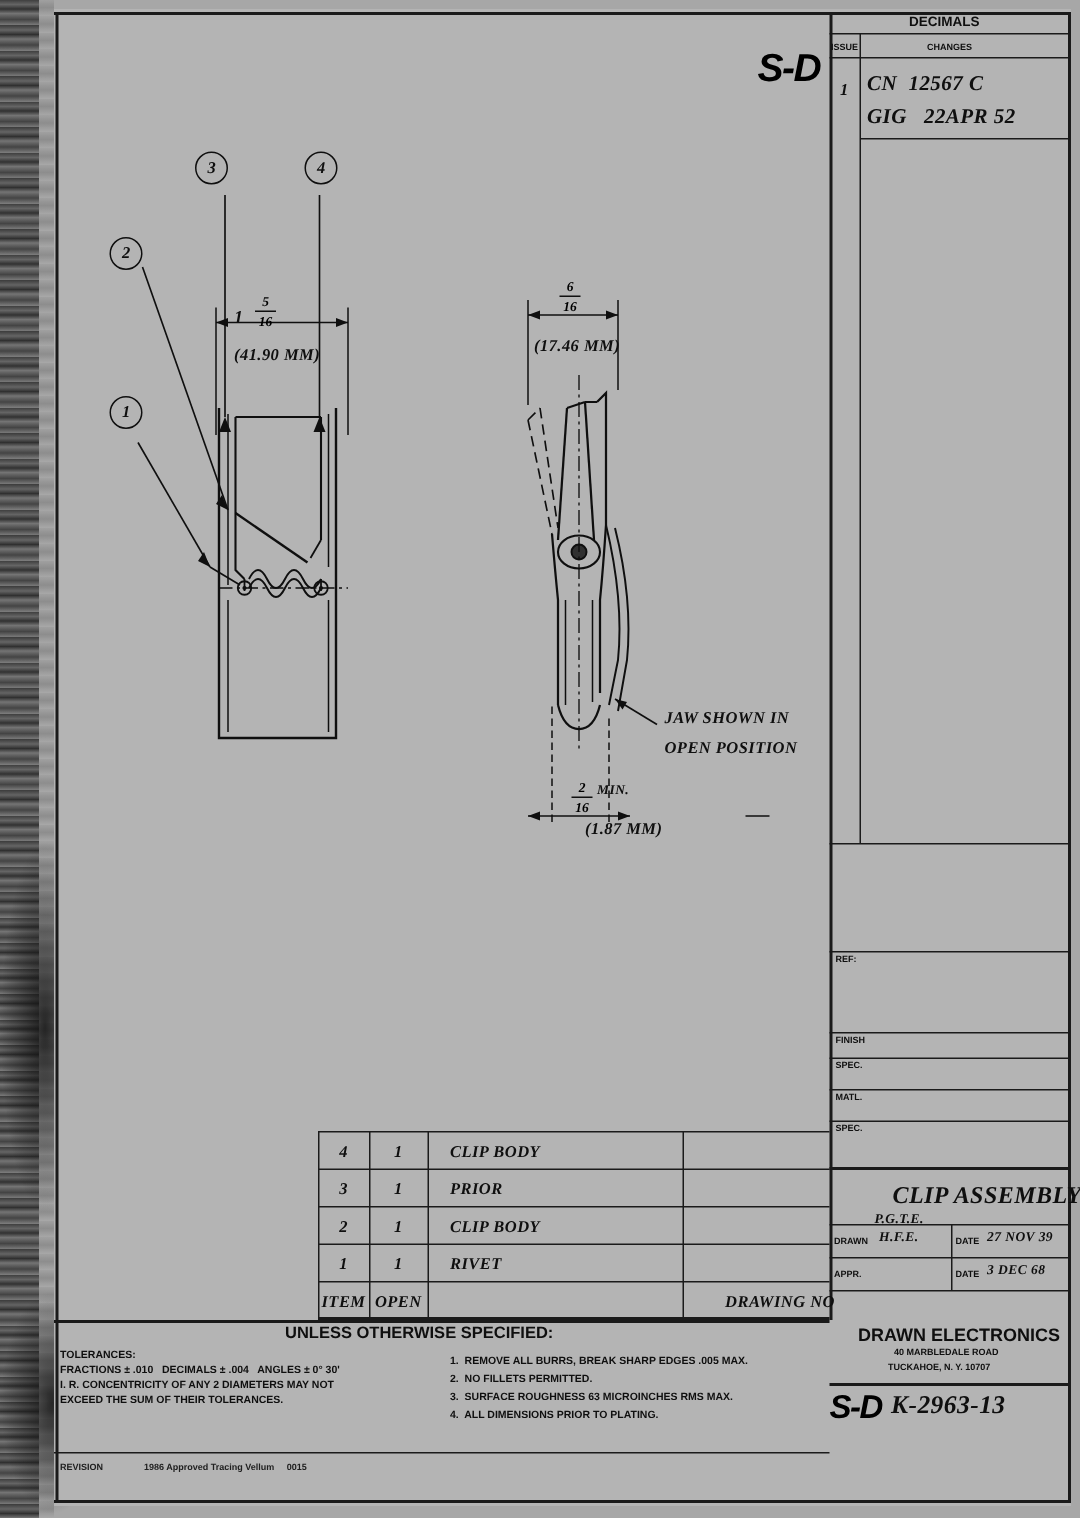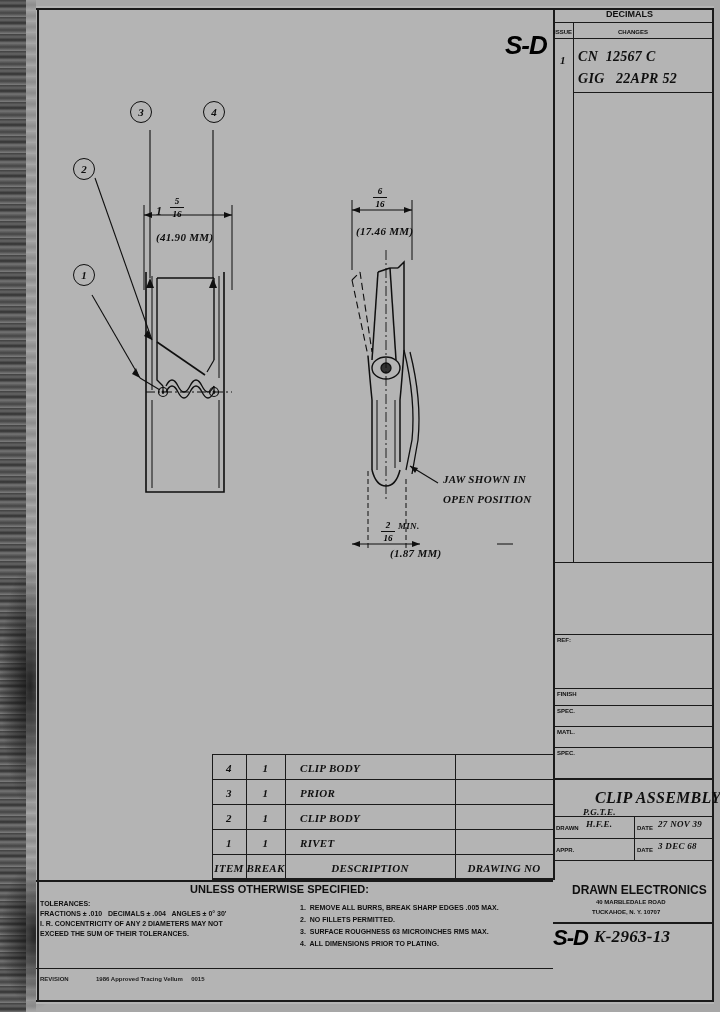--- a/index.html
+++ b/index.html
@@ -205,23 +205,22 @@
   <div class="cell-txt hand md" style="left:246px; top:807px; width:39px; height:22px;">1</div>
   <div class="cell-txt hand md" style="left:300px; top:807px; width:120px; height:22px; justify-content:flex-start;">CLIP BODY</div>
   <div class="cell-txt hand md" style="left:455px; top:807px; width:98px; height:22px;"></div>
 
   <div class="cell-txt hand md" style="left:212px; top:832px; width:34px; height:22px;">1</div>
   <div class="cell-txt hand md" style="left:246px; top:832px; width:39px; height:22px;">1</div>
   <div class="cell-txt hand md" style="left:300px; top:832px; width:120px; height:22px; justify-content:flex-start;">RIVET</div>
   <div class="cell-txt hand md" style="left:455px; top:832px; width:98px; height:22px;"></div>
 
   <div class="cell-txt hand md" style="left:212px; top:857px; width:34px; height:21px;">ITEM</div>
-  <div class="cell-txt hand md" style="left:246px; top:857px; width:39px; height:21px;">BREAK</div>
-  <div class="cell-txt hand md" style="left:285px; top:857px; width:170px; height:21px;">DESCRIPTION</div>
-  <div class="cell-txt hand md" style="left:455px; top:857px; width:98px; height:21px;">DRAWING NO</div>
+  <div class="cell-txt hand md" style="left:246px; top:857px; width:39px; height:21px;">OPEN</div>
+  <div class="cell-txt hand md" style="left:471px; top:857px; width:98px; height:21px;">DRAWING NO</div>
 
   <div class="line h" style="left:36px; top:880px; width:517px; height:2px;"></div>
   <div class="line h" style="left:36px; top:968px; width:517px;"></div>
   <div class="txt" style="left:190px; top:884px; font-family:'Liberation Sans',sans-serif; font-weight:bold; font-size:11px;">UNLESS OTHERWISE SPECIFIED:</div>
 
   <div class="txt tiny" style="left:40px; top:900px; font-family:'Liberation Sans',sans-serif; font-weight:bold;">TOLERANCES:</div>
   <div class="txt tiny" style="left:40px; top:910px; font-family:'Liberation Sans',sans-serif; font-weight:bold;">FRACTIONS ± .010   DECIMALS ± .004   ANGLES ± 0° 30'</div>
   <div class="txt tiny" style="left:40px; top:920px; font-family:'Liberation Sans',sans-serif; font-weight:bold;">I. R. CONCENTRICITY OF ANY 2 DIAMETERS MAY NOT</div>
   <div class="txt tiny" style="left:40px; top:930px; font-family:'Liberation Sans',sans-serif; font-weight:bold;">EXCEED THE SUM OF THEIR TOLERANCES.</div>
 

